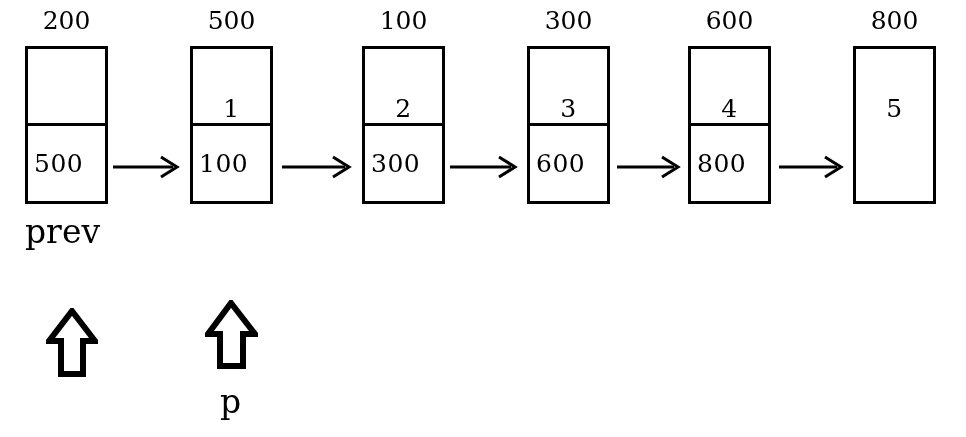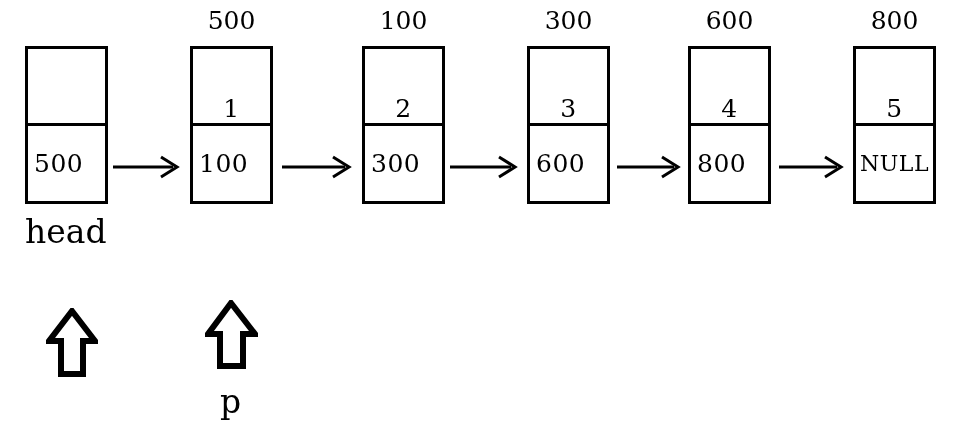--- a/index.html
+++ b/index.html
@@ -82,20 +82,21 @@
   }
   .up-arrow {
     position: absolute;
   }
 </style>
 </head>
 <body>
 
 <div id="canvas">
 
+  <div class="addr-label" style="left:25px; top:8px; width:83px;">200</div>
   <div class="node" style="left:25px; top:46px; width:83px; height:158px;">
     <div class="cell cell-data">
       <span class="cell-text"></span>
     </div>
     <div class="cell cell-next">
       <span class="cell-text">500</span>
     </div>
   </div>
 
   <div class="addr-label" style="left:190px; top:8px; width:83px;">500</div>
@@ -136,23 +137,20 @@
     <div class="cell cell-next">
       <span class="cell-text">800</span>
     </div>
   </div>
 
   <div class="addr-label" style="left:853px; top:8px; width:83px;">800</div>
   <div class="node" style="left:853px; top:46px; width:83px; height:158px;">
     <div class="cell cell-data">
       <span class="cell-text">5</span>
     </div>
-    <div class="cell cell-next center">
-      <span class="cell-text small">NULL</span>
-    </div>
   </div>
 
   <div class="link-arrow" style="left:113px; top:155px; width:67px;">
     <svg width="67" height="24" viewBox="0 0 67 24">
       <line x1="0" y1="12" x2="60" y2="12" stroke="#000000" stroke-width="3"></line>
       <polyline points="48,2 64,12 48,22" fill="none" stroke="#000000" stroke-width="3"></polyline>
     </svg>
   </div>
   <div class="link-arrow" style="left:282px; top:155px; width:70px;">
     <svg width="70" height="24" viewBox="0 0 70 24">
@@ -172,21 +170,21 @@
       <polyline points="45,2 61,12 45,22" fill="none" stroke="#000000" stroke-width="3"></polyline>
     </svg>
   </div>
   <div class="link-arrow" style="left:779px; top:155px; width:65px;">
     <svg width="65" height="24" viewBox="0 0 65 24">
       <line x1="0" y1="12" x2="58" y2="12" stroke="#000000" stroke-width="3"></line>
       <polyline points="46,2 62,12 46,22" fill="none" stroke="#000000" stroke-width="3"></polyline>
     </svg>
   </div>
 
-  <div class="ptr-name" style="left:25px; top:215px;">head</div>
+  <div class="ptr-name" style="left:25px; top:215px;">prev</div>
 
   <div class="up-arrow" style="left:46px; top:308px; width:52px; height:70px;">
     <svg width="52" height="70" viewBox="0 0 52 70">
       <polygon points="26,3 49,33 37,33 37,66 15,66 15,33 3,33" fill="#ffffff" stroke="#000000" stroke-width="6" stroke-linejoin="miter"></polygon>
     </svg>
   </div>
 
   <div class="up-arrow" style="left:205px; top:300px; width:53px; height:70px;">
     <svg width="53" height="70" viewBox="0 0 53 70">
       <polygon points="26,3 50,34 38,34 38,66 15,66 15,34 3,34" fill="#ffffff" stroke="#000000" stroke-width="6" stroke-linejoin="miter"></polygon>

